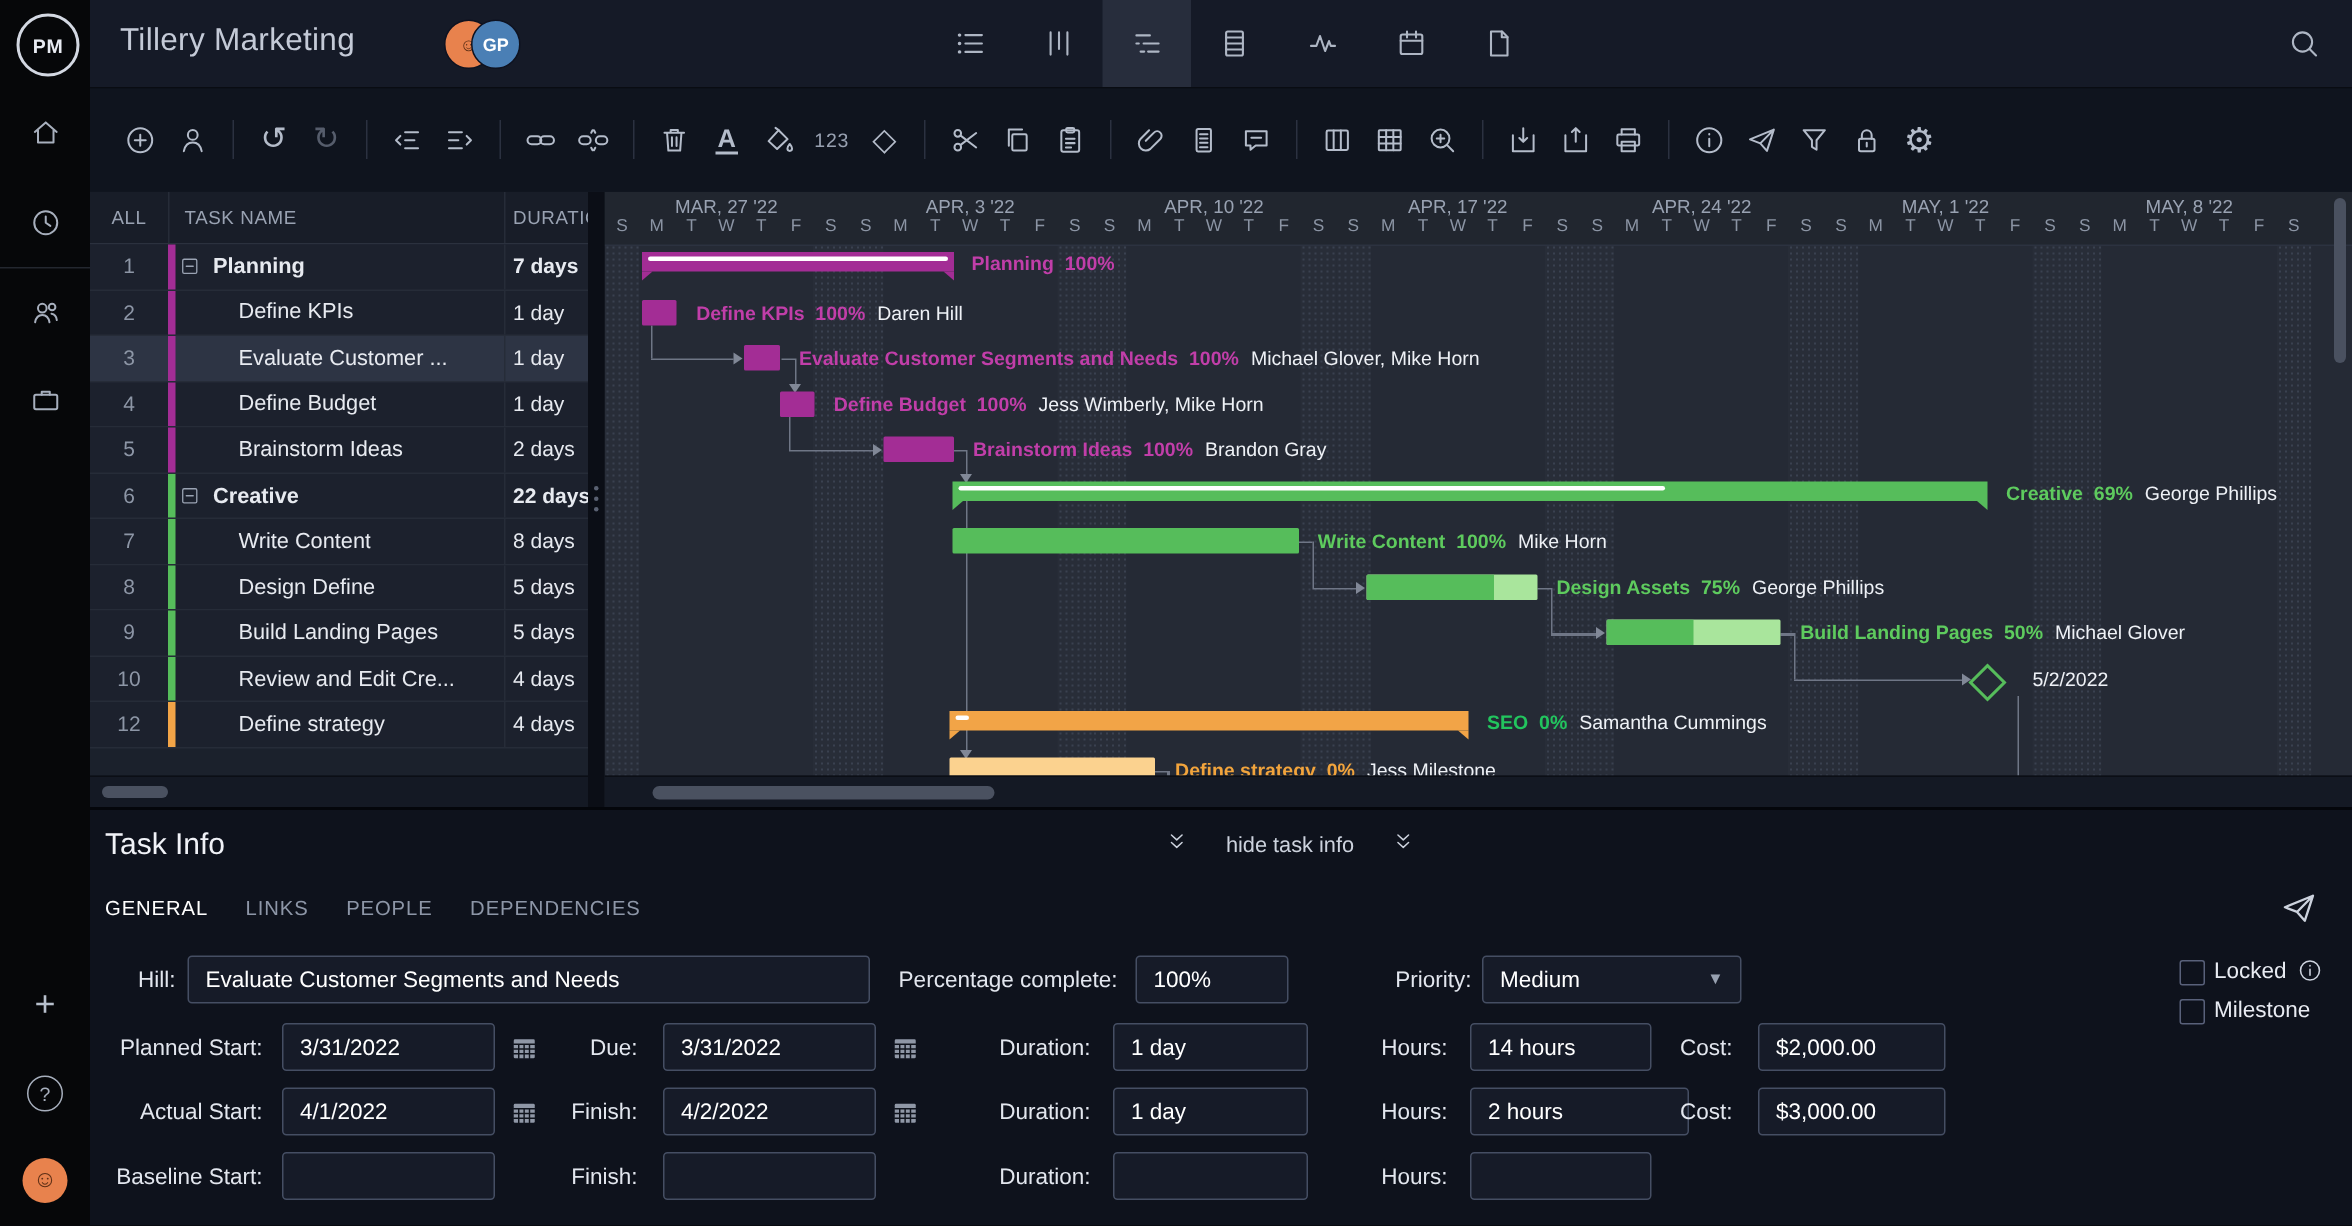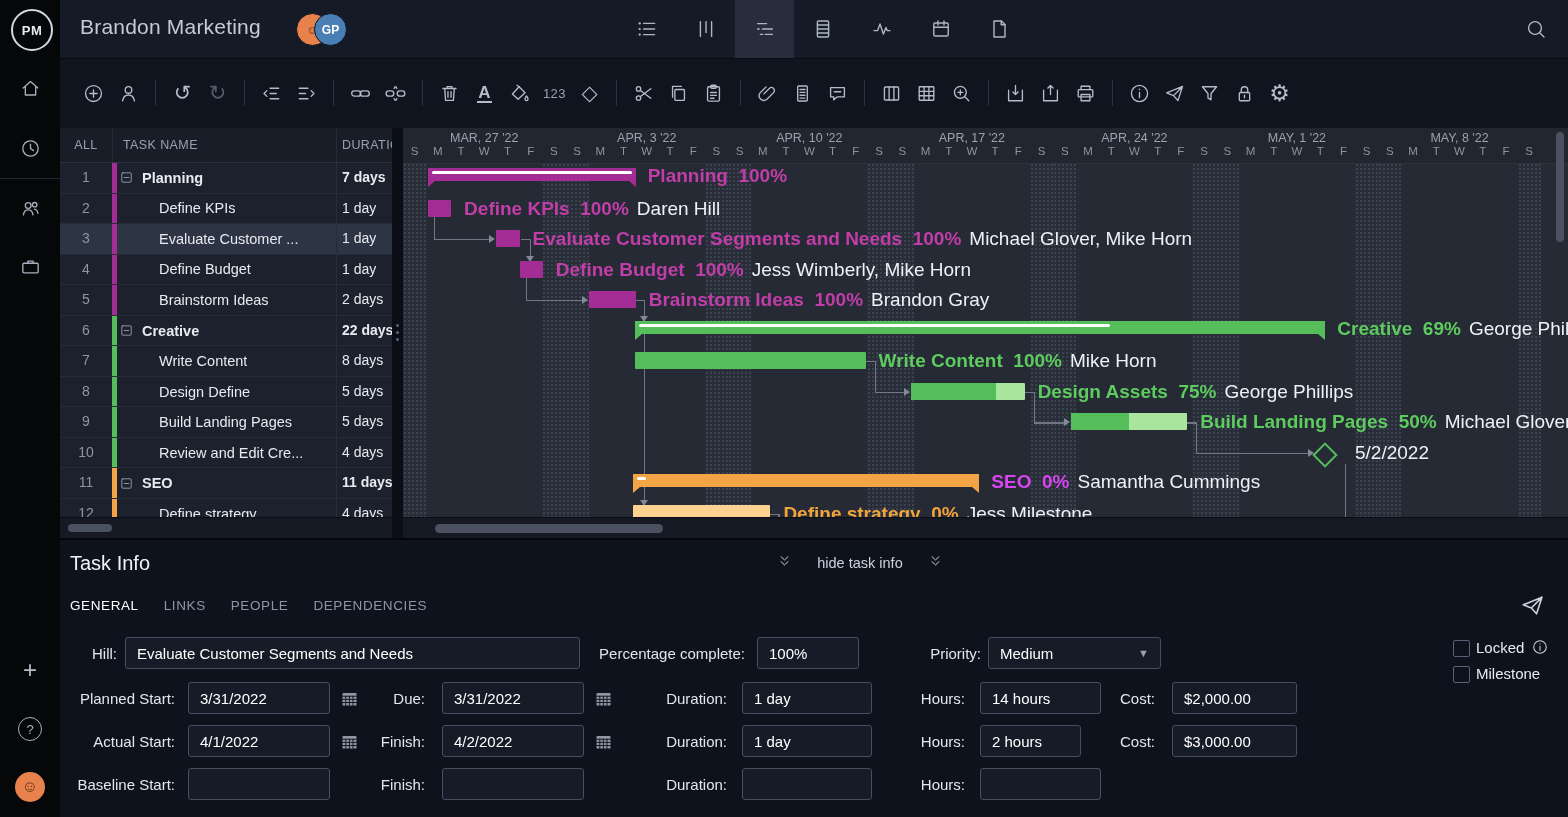--- a/index.html
+++ b/index.html
@@ -67,21 +67,21 @@
   .band{position:absolute;top:35px;bottom:20px;z-index:0;background-color:rgba(255,255,255,0.015);
         background-image:radial-gradient(#3a4150 0.9px, rgba(0,0,0,0) 1px);background-size:4px 4px;}
   .bar{position:absolute;height:17px;z-index:3;border-radius:1px;overflow:hidden;}
   .bar .fillpart{position:absolute;left:0;top:0;bottom:0;}
   .sumbar{position:absolute;height:13px;z-index:3;}
   .cap{position:absolute;bottom:-6px;width:0;height:0;}
   .cap.l{left:0;border-right:7px solid transparent;}
   .cap.r{right:0;border-left:7px solid transparent;}
   .prog{position:absolute;left:4px;top:3px;height:3px;background:#ffffff;border-radius:2px;z-index:4;}
   .mstone{position:absolute;width:14px;height:14px;transform:rotate(45deg);background:#252a35;z-index:3;}
-  .glabel{position:absolute;white-space:nowrap;font-size:19px;z-index:4;height:17px;line-height:17px;}
+  .glabel{position:absolute;white-space:nowrap;font-size:13px;z-index:4;height:17px;line-height:17px;}
   .glabel .nm{font-weight:bold;}
   .glabel .who{color:#eef1f6;margin-left:8px;}
   .dep{position:absolute;background:#6f7686;z-index:2;}
   .arr-r{position:absolute;width:0;height:0;border-top:4.5px solid transparent;border-bottom:4.5px solid transparent;border-left:6px solid #818897;z-index:2;}
   .arr-d{position:absolute;width:0;height:0;border-left:4.5px solid transparent;border-right:4.5px solid transparent;border-top:6px solid #818897;z-index:2;}
   .gbot{position:absolute;left:0;bottom:0;height:20px;width:100%;background:#141924;border-top:1px solid #0b0e15;z-index:7;}
   .gthumb{position:absolute;left:32px;bottom:5px;width:228px;height:9px;border-radius:4.5px;background:#4a5160;}
   .vthumb{position:absolute;right:4px;top:4px;width:8px;height:110px;border-radius:4px;background:#4a5160;z-index:9;}
   
   .tinfo{position:absolute;left:60px;top:538px;width:1508px;height:279px;background:#0e121c;border-top:2px solid #04060b;z-index:35;}
@@ -143,21 +143,21 @@
         <div class="side-ic" style="top: 709px;">
           <span class="side-help">?</span>
         </div>
         <div class="side-ic" style="top: 767px;">
           <span class="avatar av-face" style="width:30px;height:30px;">☺</span>
         </div>
       </div>
   </aside>
 
   <header class="topbar">
-    <div class="tb-title">Brandon Marketing</div>
+    <div class="tb-title">Tillery Marketing</div>
     <div class="tb-avatars">
       <span class="avatar av-face" style="left:0;top:0;z-index:1;">☺</span>
       <span class="avatar av-init" style="left:18px;top:0;z-index:2;">GP</span>
     </div>
     <nav class="views" id="views">
         <div class="view-ic">
           <svg viewBox="0 0 24 24" width="24" height="24" fill="none" stroke="currentColor" stroke-width="1.4" stroke-linecap="round" stroke-linejoin="round">
             <path d="M8.6 6.4h11M8.6 12h11M8.6 17.6h11"></path>
             <path d="M4.6 6.4h.2M4.6 12h.2M4.6 17.6h.2" stroke-width="2.2"></path>
           </svg>
@@ -466,34 +466,20 @@
           </div>
           <div class="tdur">5 days</div>
         </div>
         <div class="trow">
           <div class="tnum">10</div>
           <div class="stripe" style="background: rgb(86, 189, 91);"></div>
           <div class="tname child">
             <span style="overflow: hidden; text-overflow: ellipsis;">Review and Edit Cre...</span>
           </div>
           <div class="tdur">4 days</div>
-        </div>
-        <div class="trow">
-          <div class="tnum">11</div>
-          <div class="stripe" style="background: rgb(242, 164, 71);"></div>
-          <div class="tname parent">
-            <div class="collapse">
-              <svg viewBox="0 0 24 24" width="15" height="15" fill="none" stroke="currentColor" stroke-width="1.4" stroke-linecap="round" stroke-linejoin="round">
-                <rect x="4.5" y="4.5" width="15" height="15" rx="1.5"></rect>
-                <path d="M8.3 12h7.4"></path>
-              </svg>
-            </div>
-            <span style="overflow: hidden; text-overflow: ellipsis;">SEO</span>
-          </div>
-          <div class="tdur b">11 days</div>
         </div>
         <div class="trow">
           <div class="tnum">12</div>
           <div class="stripe" style="background: rgb(242, 164, 71);"></div>
           <div class="tname child">
             <span style="overflow: hidden; text-overflow: ellipsis;">Define strategy</span>
           </div>
           <div class="tdur">4 days</div>
         </div>
       </div>
@@ -643,21 +629,21 @@
         <div class="fillpart" style="width: 58.05px; background: rgb(86, 189, 91);"></div>
       </div>
       <div class="glabel" style="left: 797.175px; top: 285.4px;"><span class="nm" style="color:#5ecb5e">Build Landing Pages&nbsp;&nbsp;50%</span><span class="who">Michael Glover</span></div>
       <div class="mstone" style="left: 913.012px; top: 317.95px; border: 2.5px solid rgb(86, 189, 91);"></div>
       <div class="glabel" style="left: 952.012px; top: 315.95px;"><span class="who" style="margin-left:0">5/2/2022</span></div>
       <div class="sumbar" style="left: 230.378px; top: 345.5px; width: 345.978px; background: rgb(242, 164, 71);">
         <div class="cap l" style="border-top: 6px solid rgb(242, 164, 71);"></div>
         <div class="cap r" style="border-top: 6px solid rgb(242, 164, 71);"></div>
         <div class="prog" style="width: 9px;"></div>
       </div>
-      <div class="glabel" style="left: 588.356px; top: 344.5px;"><span class="nm" style="color:#d946ef">SEO&nbsp;&nbsp;0%</span><span class="who">Samantha Cummings</span></div>
+      <div class="glabel" style="left: 588.356px; top: 344.5px;"><span class="nm" style="color:#22c55e">SEO&nbsp;&nbsp;0%</span><span class="who">Samantha Cummings</span></div>
       <div class="bar" style="left: 230.378px; top: 377.05px; width: 136.998px; background: rgb(251, 210, 143);"></div>
       <div class="glabel" style="left: 380.376px; top: 377.05px;"><span class="nm" style="color:#f2a43c">Define strategy&nbsp;&nbsp;0%</span><span class="who">Jess Milestone</span></div>
       <div class="dep" style="left: 30.881px; top: 88.55px; width: 1.2px; height: 22.55px;"></div>
       <div class="dep" style="left: 30.881px; top: 111.1px; height: 1.2px; width: 55.499px;"></div>
       <div class="arr-r" style="left: 86.38px; top: 107.1px;"></div>
       <div class="dep" style="left: 117.6px; top: 111.1px; height: 1.2px; width: 9px;"></div>
       <div class="dep" style="left: 126.6px; top: 111.1px; width: 1.2px; height: 19.55px;"></div>
       <div class="arr-d" style="left: 122.6px; top: 127.65px;"></div>
       <div class="dep" style="left: 122.6px; top: 149.65px; width: 1.2px; height: 22.55px;"></div>
       <div class="dep" style="left: 122.6px; top: 172.2px; height: 1.2px; width: 56.66px;"></div>
@@ -757,21 +743,21 @@
     <input class="inp" style="left: 382px; width: 142px; top: 185px;" value="4/2/2022">
     <span class="calbtn cal" style="left:532px;top:190px;">
         <svg viewBox="0 0 24 24" width="21" height="21" fill="none" stroke="currentColor" stroke-width="1.4" stroke-linecap="round" stroke-linejoin="round">
           <rect x="4" y="5.6" width="16" height="14.4" fill="currentColor" stroke="none" rx="1"></rect>
           <path d="M4 9.4h16M7.8 9.4v10.6M11.9 9.4v10.6M16 9.4v10.6M4 13h16M4 16.6h16" stroke="#10141d" stroke-width="1.1"></path>
         </svg>
       </span>
     <label class="lbl" style="left:577px;width:90px;top:185px;">Duration:</label>
     <input class="inp" style="left: 682px; width: 130px; top: 185px;" value="1 day">
     <label class="lbl" style="left:835px;width:70px;top:185px;">Hours:</label>
-    <input class="inp" style="left: 920px; width: 101px; top: 185px;" value="2 hours">
+    <input class="inp" style="left: 920px; width: 146px; top: 185px;" value="2 hours">
     <label class="lbl" style="left:1025px;width:70px;top:185px;">Cost:</label>
     <input class="inp" style="left: 1112px; width: 125px; top: 185px;" value="$3,000.00">
 
     <label class="lbl" style="left:0;width:115px;top:228px;">Baseline Start:</label>
     <input class="inp" style="left: 128px; width: 142px; top: 228px;">
     <label class="lbl" style="left:295px;width:70px;top:228px;">Finish:</label>
     <input class="inp" style="left: 382px; width: 142px; top: 228px;">
     <label class="lbl" style="left:577px;width:90px;top:228px;">Duration:</label>
     <input class="inp" style="left: 682px; width: 130px; top: 228px;">
     <label class="lbl" style="left:835px;width:70px;top:228px;">Hours:</label>

